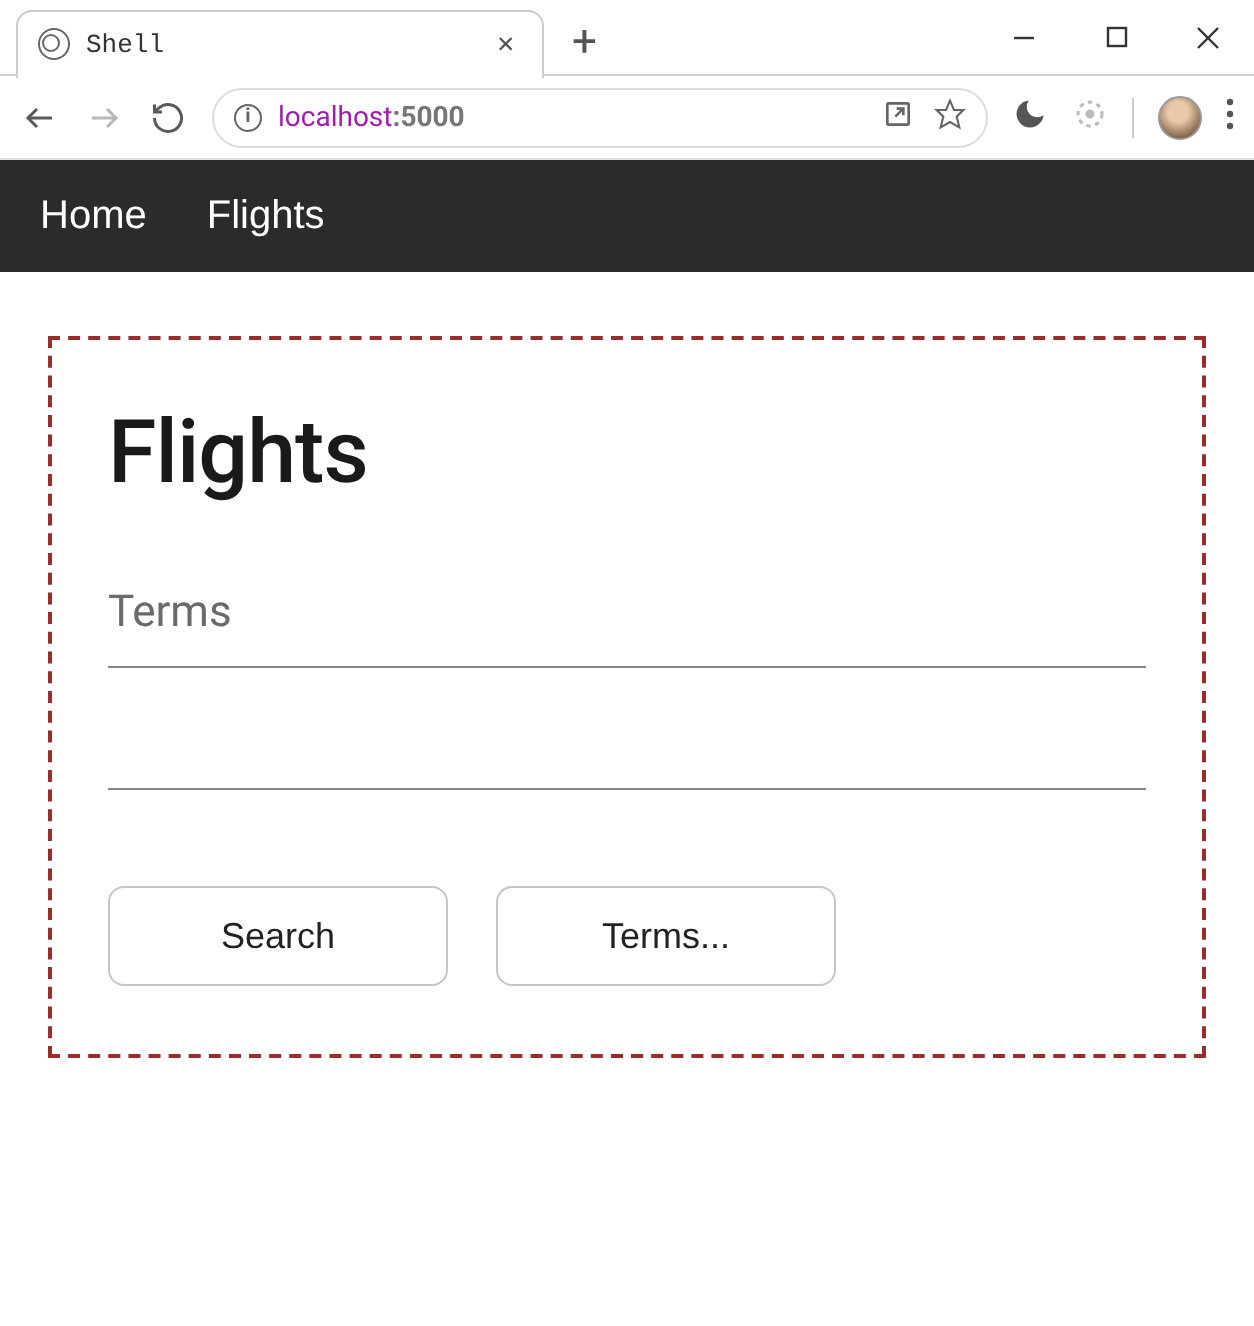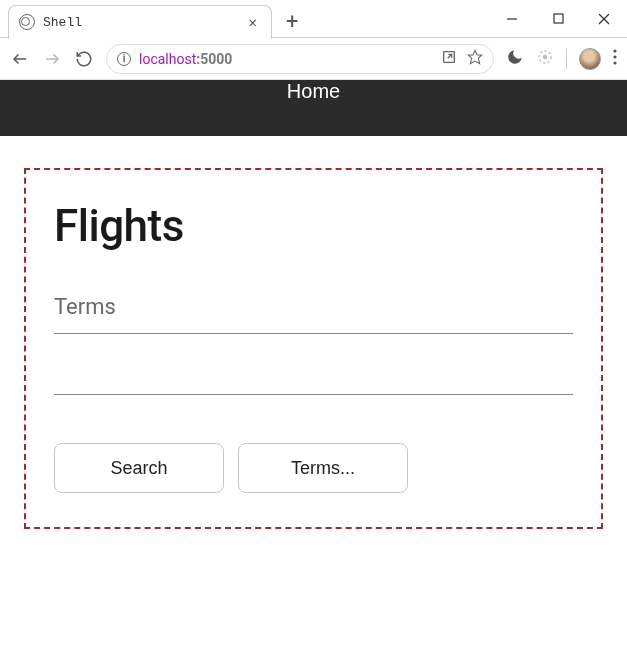--- a/index.html
+++ b/index.html
@@ -129,23 +129,22 @@
       border: 1px solid #999;
     }
     .divider {
       width: 1px; height: 20px; background: #ccc;
     }
     .app-navbar {
       background: #2b2b2b;
       height: 56px;
       display: flex;
       align-items: center;
-      padding: 0 32px;
+      padding: 0 20px;
       gap: 30px;
-      flex-direction: column;
     }
     .app-navbar a {
       color: #fff;
       font-size: 20px;
       text-decoration: none;
       font-family: "Segoe UI", sans-serif;
     }
     .content-area {
       padding: 32px 24px;
     }
@@ -172,21 +171,21 @@
     .field-line {
       width: 100%;
       border: none;
       border-bottom: 1.5px solid #888;
       height: 4px;
       background: transparent;
       outline: none;
     }
     .btn-row {
       display: flex;
-      gap: 14px;
+      gap: 24px;
       margin-top: 10px;
     }
     .btn {
       width: 170px;
       height: 50px;
       border: 1.5px solid #c5c5c5;
       border-radius: 8px;
       background: #fff;
       font-size: 18px;
       color: #222;

